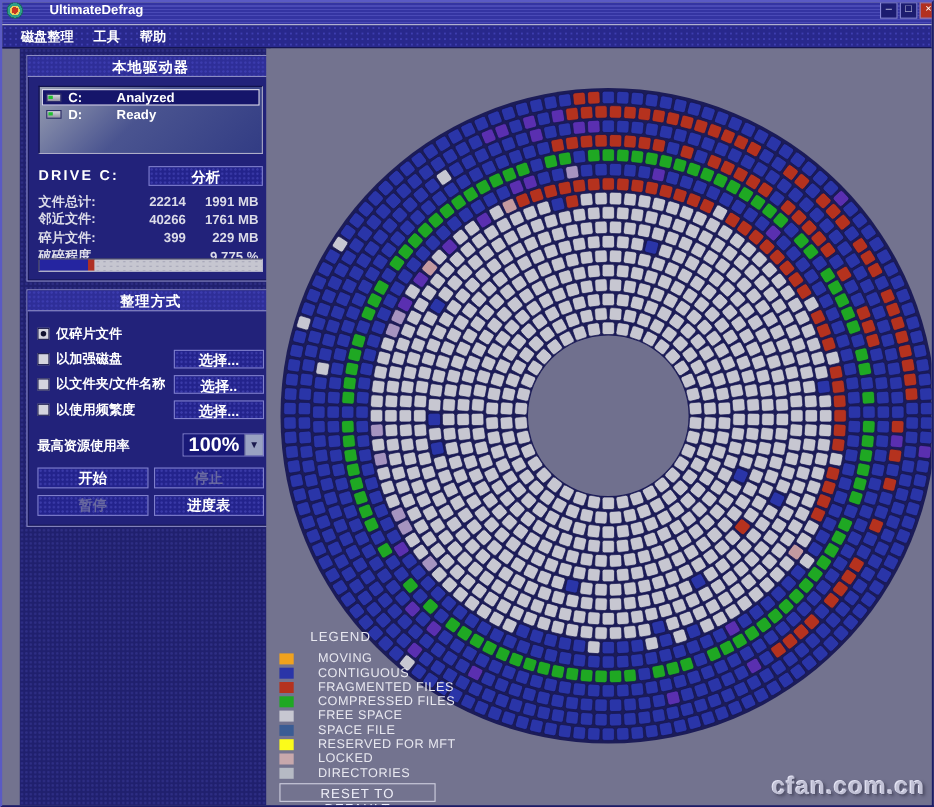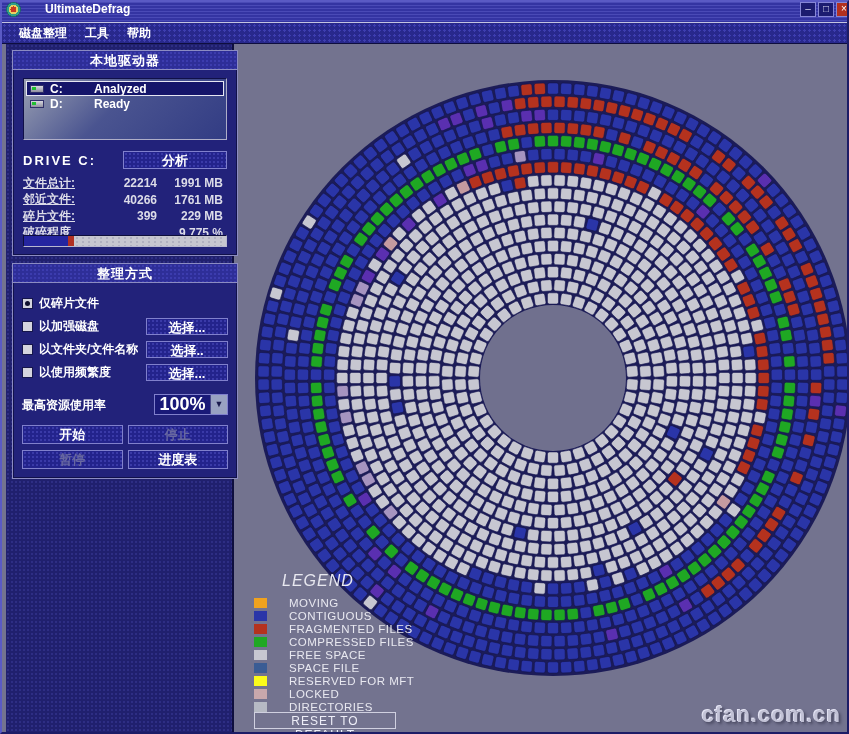--- a/index.html
+++ b/index.html
@@ -21,21 +21,21 @@
     color:#d8d8ee;font-size:10px;line-height:12px;text-align:center;}
   .winbtn.close{background:#b23020;color:#fff;}
 
   
   .menubar{position:absolute;left:0;top:21px;right:0;height:21px;background:#28288C;
     background-image:radial-gradient(#3e3eb0 1px,transparent 1.3px);background-size:5px 5px;
     border-bottom:1px solid #0e0e3e;display:flex;align-items:center;padding-left:8px;}
   .menu-item{color:#fff;font-size:12px;padding:0 9px;font-weight:bold;}
 
   
-  .sidebar{position:absolute;left:4px;top:42px;width:228px;height:688px;background:#20206E;
+  .sidebar{position:absolute;left:16px;top:42px;width:228px;height:688px;background:#20206E;
     background-image:radial-gradient(#2e2e84 1px,transparent 1.3px);background-size:4px 4px;
     border-right:2px solid #0e0e3e;}
   .panel{position:absolute;left:6px;width:226px;border:1px solid #8c8cc2;background:#22227A;
     box-shadow:inset 0 0 0 1px #11114a;}
   .p1{top:6px;height:206px;}
   .p2{top:219px;height:216px;}
   .p3{top:440px;height:242px;}
   .panel-header{height:19px;background:#2E2E98;
     background-image:radial-gradient(#3c3cae 1px,transparent 1.2px);background-size:4px 4px;
     border-bottom:1px solid #8c8cc2;color:#fff;font-weight:bold;font-size:13px;
@@ -54,21 +54,21 @@
 
   .drive-line{position:absolute;top:100px;left:10px;right:10px;height:18px;}
   .drive-label{font-weight:bold;font-size:13px;color:#fff;letter-spacing:2px;line-height:18px;}
   .btn{background:#23238C;background-image:radial-gradient(#3a3aa8 1px,transparent 1.2px);
     background-size:4px 4px;border:1px solid #8080cc;color:#fff;font-weight:bold;font-size:13px;
     font-family:"Liberation Sans",sans-serif;padding:0;}
   .analyze{position:absolute;right:0;top:0;width:104px;height:18px;}
 
   .stats{position:absolute;top:124px;left:10px;right:10px;}
   .stat-row{display:flex;height:16.5px;align-items:center;color:#dcdce8;font-weight:bold;font-size:12px;}
-  .stat-label{flex:0 0 86px;text-decoration:underline;}
+  .stat-label{flex:0 0 86px;}
   .stat-count{flex:0 0 48px;text-align:right;}
   .stat-size{flex:1;text-align:right;padding-right:4px;}
 
   .progress{position:absolute;bottom:8px;left:10px;right:10px;height:12px;display:flex;
     border:1px solid;border-color:#0e0e3c #b8b8d0 #b8b8d0 #0e0e3c;background:#c6c6d0;}
   .seg.blue{background:#2525A0;}
   .seg.red{background:#B03024;}
   .seg.gray{flex:1;background:#C6C6D0;
     background-image:radial-gradient(#9a9ab0 0.8px,transparent 1px);background-size:6px 4px;}
 
@@ -87,21 +87,21 @@
   .btn.disabled{color:#6868A0;}
 
   .cluster-box{position:absolute;top:28px;left:10px;right:10px;bottom:10px;border:1px solid #9a9ab8;
     background:linear-gradient(135deg,#8e8ea8,#50508c 35%,#2e2e76 65%,#26266c);}
 
   
   .main{position:absolute;left:240px;top:42px;right:0;bottom:0;background:#73738F;overflow:hidden;}
   .disc-svg{position:absolute;left:0;top:0;}
 
   .legend{position:absolute;left:12px;top:528px;z-index:5;}
-  .legend-title{color:#e8e8f0;font-size:16px;letter-spacing:1px;margin:0 0 7px 28px;font-style:italic;}
+  .legend-title{color:#e8e8f0;font-size:12px;letter-spacing:1px;margin:0 0 7px 28px;}
   .legend-row{display:flex;align-items:center;height:12.9px;}
   .swatch{width:13px;height:10px;margin-right:22px;flex:none;}
   .swatch.pattern{background-image:repeating-linear-gradient(45deg,rgba(255,255,255,.55) 0 1px,transparent 1px 3px);}
   .legend-label{color:#e8e8f0;font-size:11.5px;letter-spacing:.5px;white-space:nowrap;}
 
   .reset-btn{position:absolute;left:12px;top:668px;width:142px;height:17px;z-index:5;
     background:transparent;border:1px solid #d0d0e0;color:#eeeef8;font-size:12px;
     letter-spacing:1px;font-family:"Liberation Sans",sans-serif;line-height:14px;}
 
   .watermark{position:absolute;right:6px;bottom:4px;z-index:6;font-size:22px;font-weight:bold;

